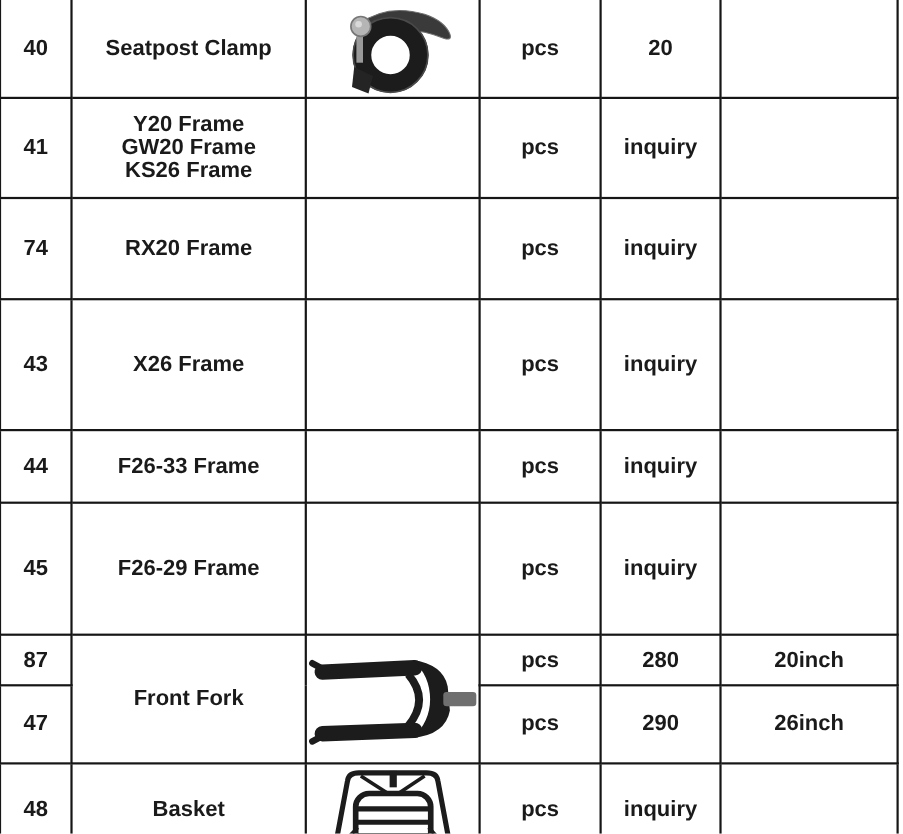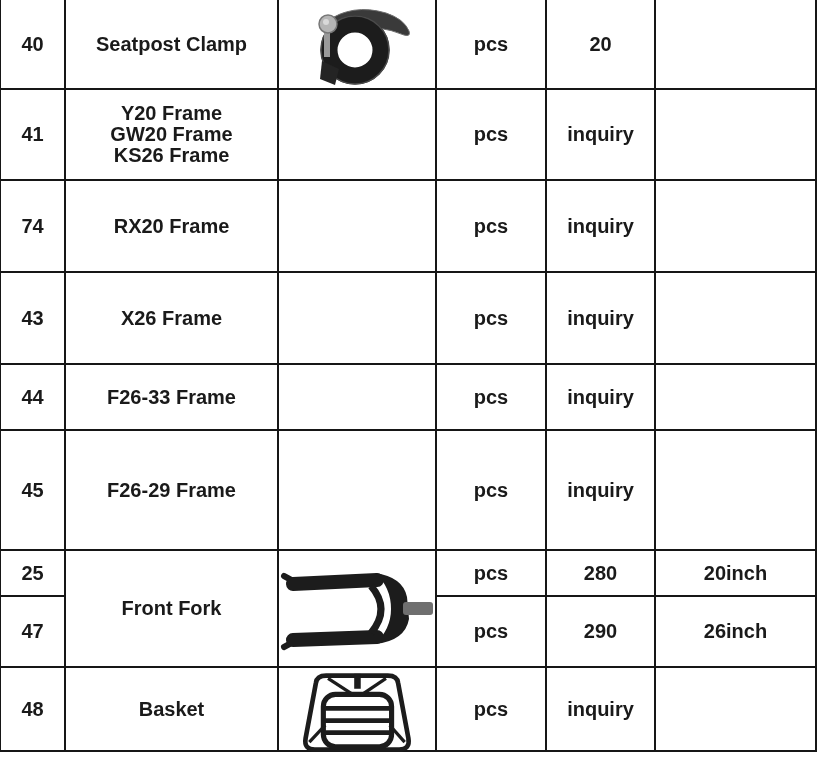--- a/index.html
+++ b/index.html
@@ -76,21 +76,21 @@
 
     <tr style="height:92px">
       <td class="num-cell">74</td>
       <td class="part-name">RX20 Frame</td>
       <td class="img-cell"></td>
       <td>pcs</td>
       <td>inquiry</td>
       <td></td>
     </tr>
 
-    <tr style="height:92px">
+    <tr style="height:119px">
       <td class="num-cell">43</td>
       <td class="part-name">X26 Frame</td>
       <td class="img-cell"></td>
       <td>pcs</td>
       <td>inquiry</td>
       <td></td>
     </tr>
 
     <tr style="height:66px">
       <td class="num-cell">44</td>
@@ -104,21 +104,21 @@
     <tr style="height:120px">
       <td class="num-cell">45</td>
       <td class="part-name">F26-29 Frame</td>
       <td class="img-cell"></td>
       <td>pcs</td>
       <td>inquiry</td>
       <td></td>
     </tr>
 
     <tr style="height:46px">
-      <td class="num-cell">25</td>
+      <td class="num-cell">87</td>
       <td class="part-name" rowspan="2">Front Fork</td>
       <td class="img-cell" rowspan="2">
         <svg width="156" height="112" viewBox="0 0 156 112">
 
           <line x1="5" y1="23" x2="16" y2="29" stroke="#1c1c1c" stroke-width="6" stroke-linecap="round"></line>
           <line x1="5" y1="94" x2="16" y2="88" stroke="#1c1c1c" stroke-width="6" stroke-linecap="round"></line>
 
           <line x1="14" y1="31" x2="98" y2="27" stroke="#1c1c1c" stroke-width="14" stroke-linecap="round"></line>
           <line x1="14" y1="87" x2="98" y2="84" stroke="#1c1c1c" stroke-width="14" stroke-linecap="round"></line>
 

